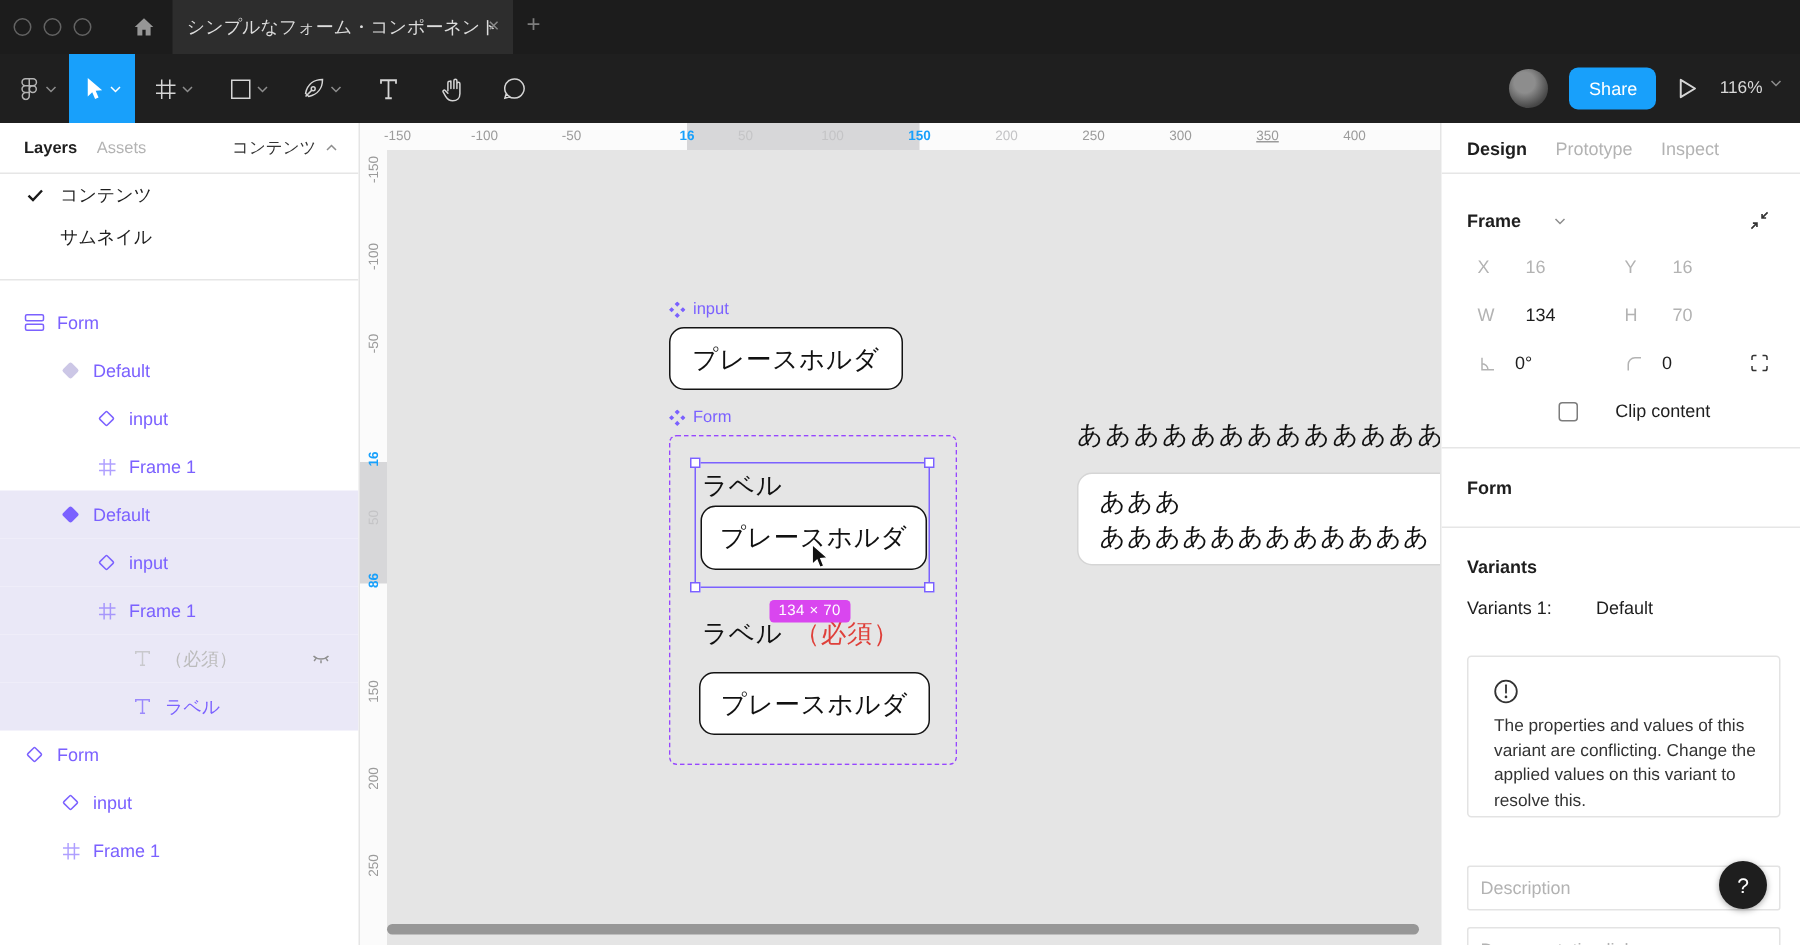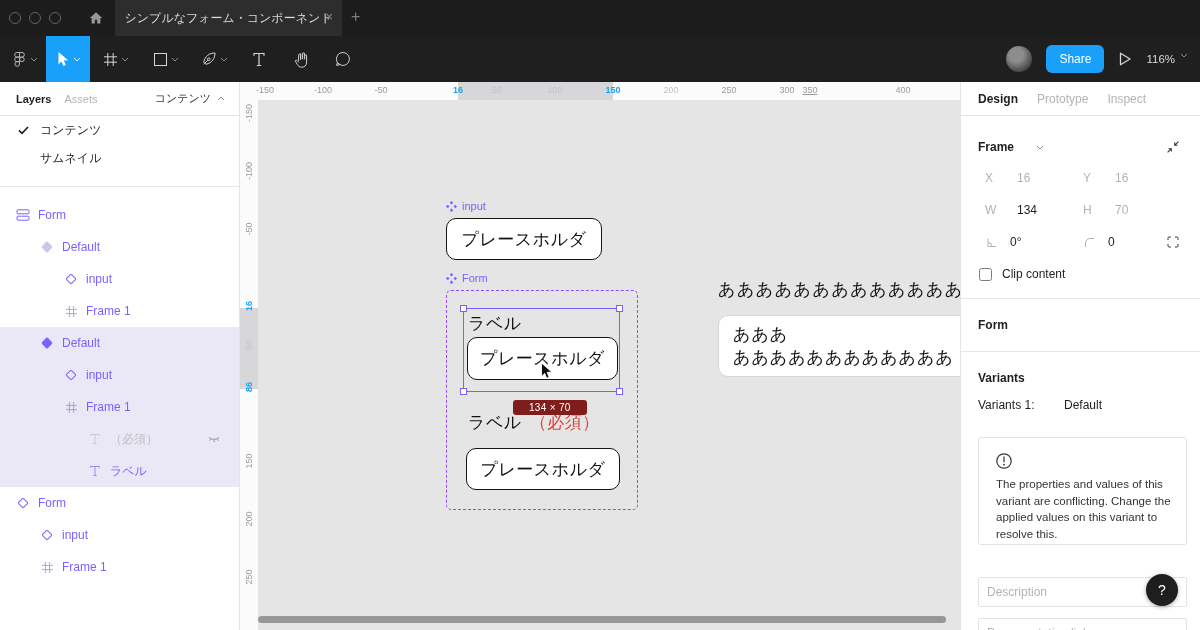--- a/index.html
+++ b/index.html
@@ -69,22 +69,22 @@
   .inputbox { position:absolute; background:#fff; border:1.7px solid #141414; border-radius:10px;
               display:flex; align-items:center; justify-content:center; font-size:17px; color:#111;
               letter-spacing:.5px; }
   .dashed-set { position:absolute; left:206px; top:208px; width:192px; height:220px;
                 border:1px dashed #9747ff; border-radius:5px; }
   .sel-rect { position:absolute; left:223px; top:226px; width:157px; height:84px;
               border:1.4px solid #7b61ff; z-index:3; }
   .hndl { position:absolute; width:7px; height:7px; background:#fff; border:1px solid #7b61ff; }
   .canvas-label { position:absolute; font-size:17px; color:#111; letter-spacing:.5px; white-space:nowrap; }
   .req { color:#df403a; margin-left:8px; }
-  .size-badge { position:absolute; left:273px; top:318px; background:#7f1d1d; color:#fff;
-                font-size:10px; font-weight:500; padding:2px 16px; border-radius:3px; z-index:4;
+  .size-badge { position:absolute; left:273px; top:318px; background:#d946ef; color:#fff;
+                font-size:10px; font-weight:500; padding:2px 6px; border-radius:3px; z-index:4;
                 letter-spacing:.3px; }
   .aline { position:absolute; left:478px; top:196px; font-size:17px; letter-spacing:1.5px;
            color:#111; white-space:nowrap; }
   .abox { position:absolute; left:478px; top:233px; width:252px; height:62px; background:#fff;
           border:1px solid #d5d5d5; border-radius:10px; font-size:17px; color:#111;
           padding:7px 14px; line-height:23px; letter-spacing:1px; }
   .hscroll { position:absolute; left:18px; top:534px; width:688px; height:7px; background:#979797;
              border-radius:4px; z-index:6; }
   .cursor { position:absolute; left:300px; top:280px; z-index:7; }
 
@@ -98,21 +98,21 @@
   .frame-row { position:relative; height:30px; margin-top:16px; display:flex; align-items:center; }
   .frame-name { margin-left:17px; font-weight:600; display:flex; align-items:center; gap:22px; }
   .collapse-ic { position:absolute; right:20px; }
   .prow { position:relative; height:32px; display:flex; align-items:center; }
   .plabel { color:#b3b3b3; width:20px; }
   .pval { color:#1e1e1e; }
   .pval.dim { color:#b3b3b3; }
   .col1 { position:absolute; left:24px; display:flex; gap:12px; align-items:center; }
   .col2 { position:absolute; left:122px; display:flex; gap:12px; align-items:center; }
   .rowic { position:absolute; right:20px; display:flex; }
-  .clip-row { height:32px; display:flex; align-items:center; gap:10px; margin-left:18px; }
+  .clip-row { height:32px; display:flex; align-items:center; gap:25px; margin-left:18px;justify-content:center; }
   .checkbox { width:13px; height:13px; border:1.4px solid #7c7c7c; border-radius:2.5px; }
   .hr { border-top:1px solid #e6e6e6; }
   .sec-title { margin:14px 0 0 17px; font-weight:700; color:#1e1e1e; height:24px; display:flex; align-items:center; }
   .variant-row { position:relative; height:30px; display:flex; align-items:center; }
   .vlab { margin-left:17px; color:#1e1e1e; }
   .vval { position:absolute; left:103px; }
   .warn-box { position:absolute; left:17px; top:355px; width:209px; height:108px;
               border:1px solid #e3e3e3; border-radius:3px; }
   .warn-ic { position:absolute; left:16px; top:14px; }
   .warn-text { position:absolute; left:17px; top:38px; width:178px; font-size:11.5px;
@@ -367,21 +367,21 @@
     <span class="htick" style="left: 25px;">-150</span>
         <span class="htick" style="left: 83px;">-100</span>
         <span class="htick" style="left: 141px;">-50</span>
         <span class="htick sel" style="left: 218px;">16</span>
         <span class="htick faint" style="left: 257px;">50</span>
         <span class="htick faint" style="left: 315px;">100</span>
         <span class="htick sel" style="left: 373px;">150</span>
         <span class="htick faint" style="left: 431px;">200</span>
         <span class="htick" style="left: 489px;">250</span>
         <span class="htick" style="left: 547px;">300</span>
-        <span class="htick" style="left: 570px; text-decoration: underline;">350</span>
+        <span class="htick" style="left: 605px; text-decoration: underline;">350</span>
         <span class="htick" style="left: 663px;">400</span>
       </div>
     <div class="ruler-v">
       <div class="band-v" style="top: 226px; height: 81px;"></div>
     <span class="vtick" style="top: 26px;">-150</span>
         <span class="vtick" style="top: 84px;">-100</span>
         <span class="vtick" style="top: 142px;">-50</span>
         <span class="vtick sel" style="top: 219px;">16</span>
         <span class="vtick faint" style="top: 258px;">50</span>
         <span class="vtick sel" style="top: 300px;">86</span>

